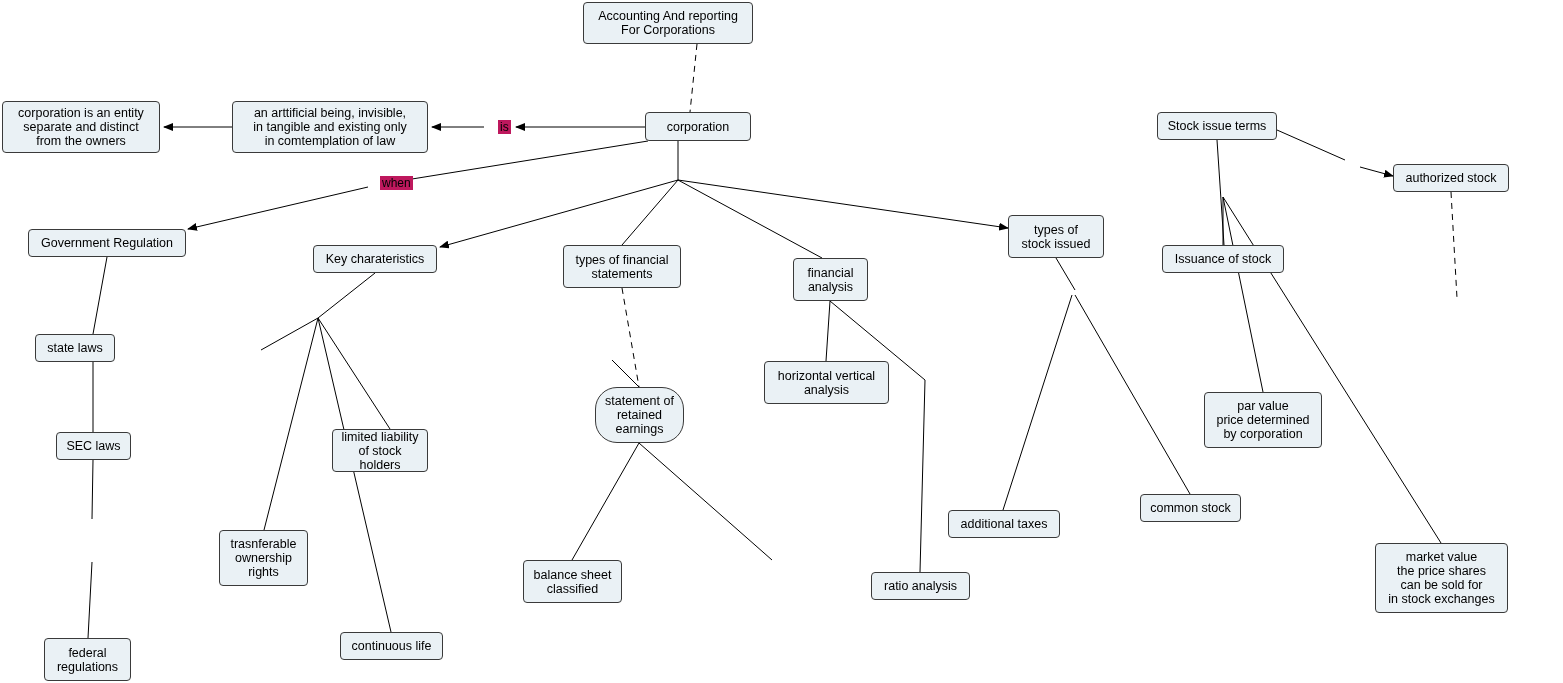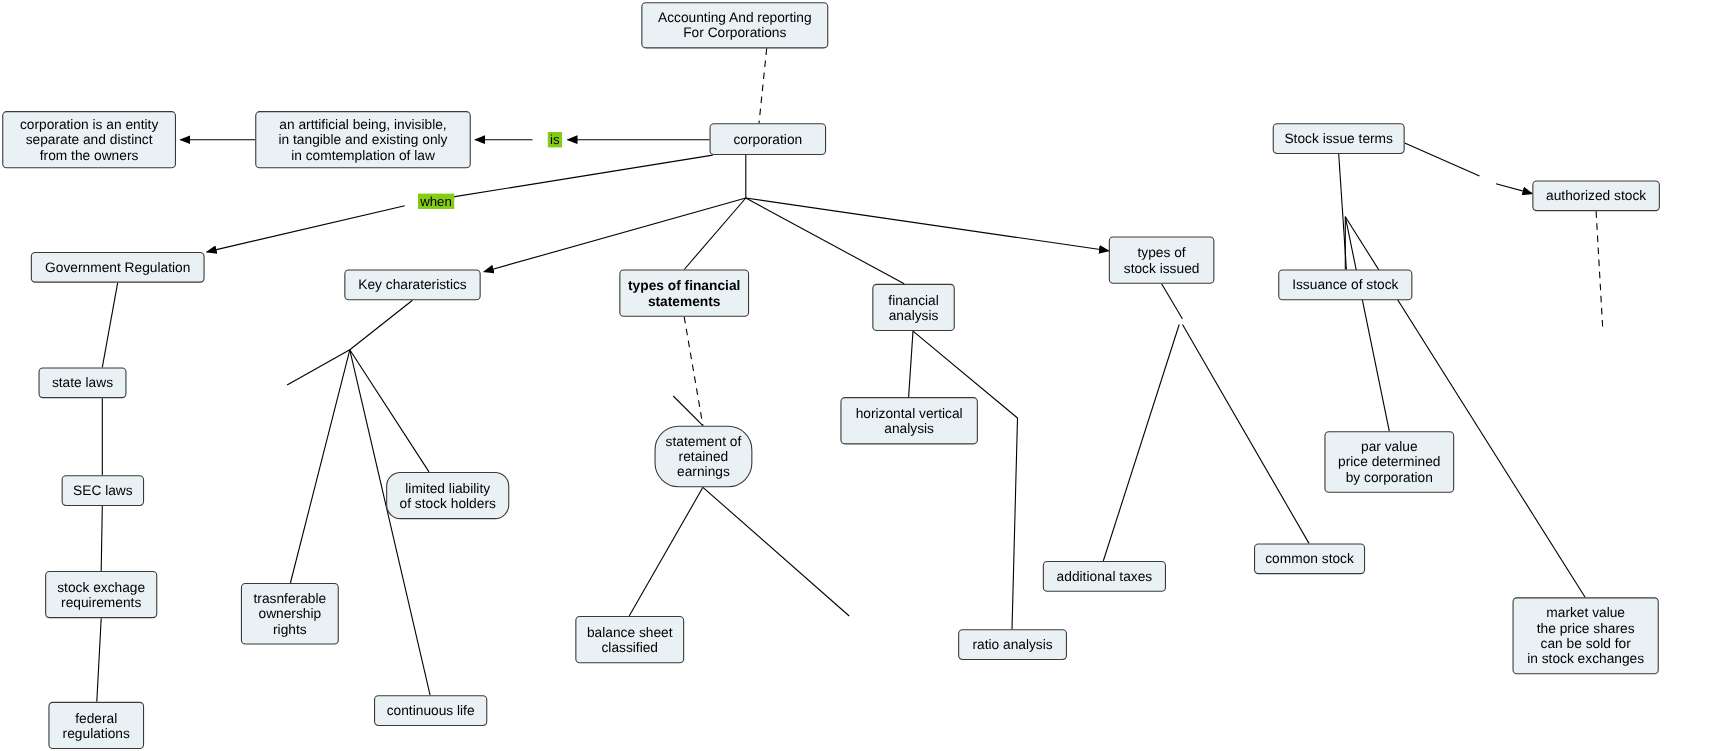--- a/index.html
+++ b/index.html
@@ -36,21 +36,21 @@
     display: flex;
     align-items: center;
     justify-content: center;
     padding: 3px 5px;
     white-space: pre-line;
   }
   .edge-label {
     position: absolute;
     font-size: 12px;
     color: #000;
-    background: #84cc16;
+    background: #be185d;
     padding: 0 2px;
     white-space: nowrap;
   }
 </style>
 </head>
 <body>
 
 <div id="canvas">
 
   <svg id="edges" viewBox="0 0 1563 683">
@@ -117,32 +117,30 @@
   <div class="node" style="left:645px;top:112px;width:106px;height:29px;">corporation</div>
   <div class="node" style="left:232px;top:101px;width:196px;height:52px;">an arttificial being, invisible,
 in tangible and existing only
 in comtemplation of law</div>
   <div class="node" style="left:2px;top:101px;width:158px;height:52px;">corporation is an entity
 separate and distinct
 from the owners</div>
   <div class="node" style="left:28px;top:229px;width:158px;height:28px;">Government Regulation</div>
   <div class="node" style="left:35px;top:334px;width:80px;height:28px;">state laws</div>
   <div class="node" style="left:56px;top:432px;width:75px;height:28px;">SEC laws</div>
-  <div class="node" style="left:41px;top:519px;width:102px;height:43px;">stock exchage
-requirements</div>
   <div class="node" style="left:44px;top:638px;width:87px;height:43px;">federal
 regulations</div>
   <div class="node" style="left:313px;top:245px;width:124px;height:28px;">Key charateristics</div>
-  <div class="node" style="left:351px;top:429px;width:112px;height:43px;border-radius:13px;">limited liability
+  <div class="node" style="left:332px;top:429px;width:96px;height:43px;">limited liability
 of stock holders</div>
   <div class="node" style="left:219px;top:530px;width:89px;height:56px;">trasnferable
 ownership
 rights</div>
   <div class="node" style="left:340px;top:632px;width:103px;height:28px;">continuous life</div>
-  <div class="node" style="left:563px;top:245px;width:118px;height:43px;font-weight:bold;">types of financial
+  <div class="node" style="left:563px;top:245px;width:118px;height:43px;">types of financial
 statements</div>
   <div class="node" style="left:595px;top:387px;width:89px;height:56px;border-radius:22px;">statement of
 retained
 earnings</div>
   <div class="node" style="left:523px;top:560px;width:99px;height:43px;">balance sheet
 classified</div>
   <div class="node" style="left:793px;top:258px;width:75px;height:43px;">financial
 analysis</div>
   <div class="node" style="left:764px;top:361px;width:125px;height:43px;">horizontal vertical
 analysis</div>

